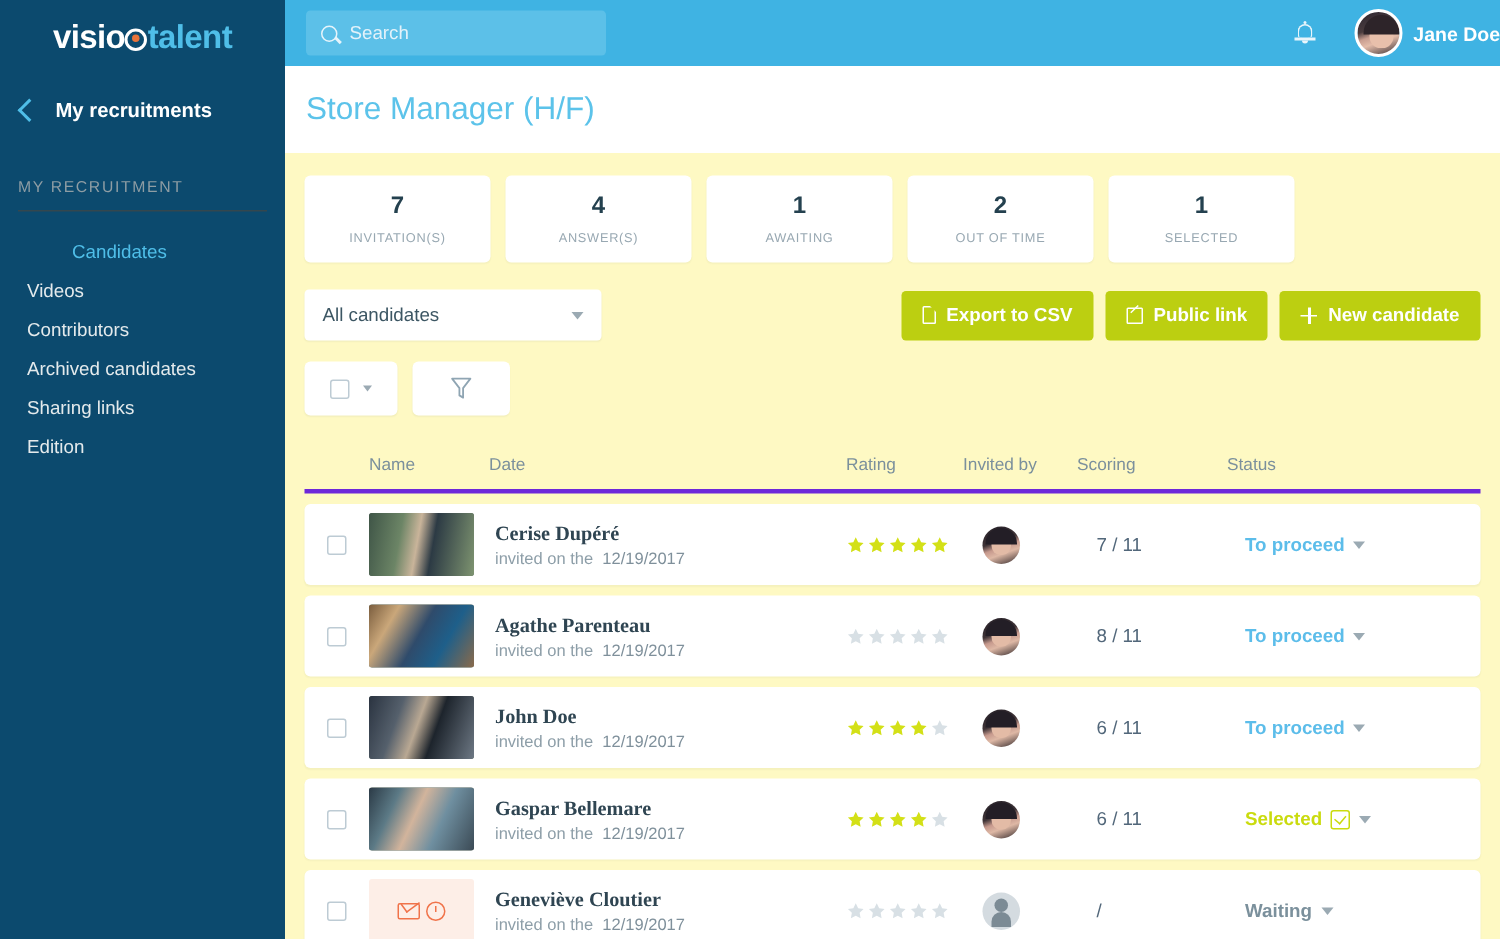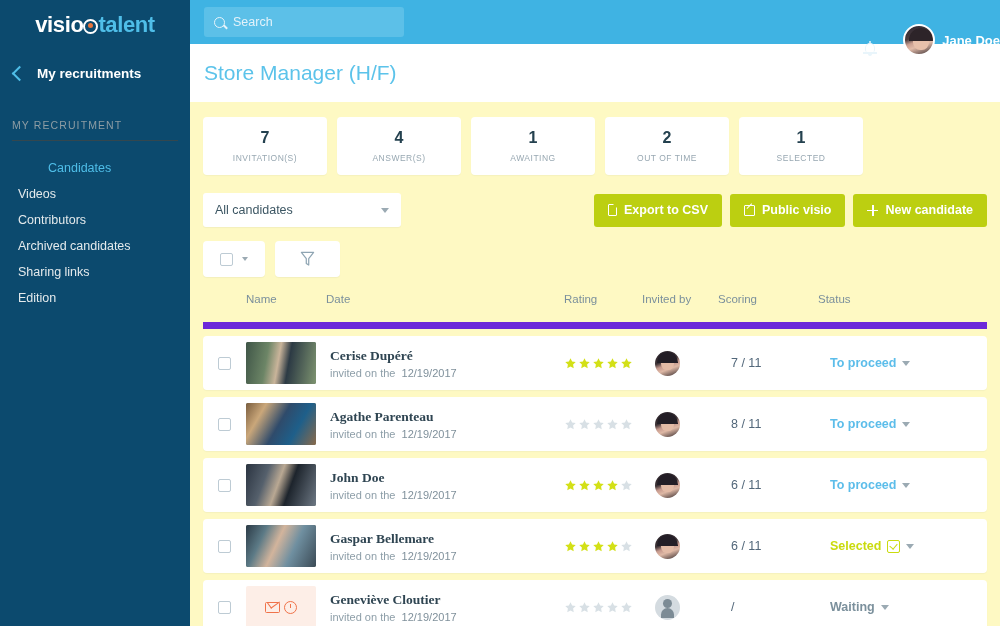--- a/index.html
+++ b/index.html
@@ -91,22 +91,22 @@
     border-radius: 50%; position: relative; margin-right: 8px;
   }
   .search-icon::after {
     content: ""; position: absolute;
     width: 5px; height: 1.8px; background: #E6F4FB;
     transform: rotate(45deg); bottom: -1px; right: -4px;
   }
   .search-placeholder { color: #E3F2FA; font-size: 12.5px; }
 
   .topbar-right {
-    position: absolute; right: 0px; top: 12px;
-    height: 44px; display: flex; align-items: flex-end;
+    position: absolute; right: 0px; top: 0;
+    height: 44px; display: flex; align-items: center;
   }
   .bell {
     position: relative; width: 14px; height: 14px; margin-right: 26px;
     cursor: pointer;
   }
   .bell-body {
     position: absolute; left: 2px; top: 1px;
     width: 10px; height: 9px;
     border: 1.6px solid #E9F5FB;
     border-radius: 5px 5px 2px 2px;
@@ -237,23 +237,23 @@
   .mini-caret {
     width: 0; height: 0;
     border-left: 3.5px solid transparent;
     border-right: 3.5px solid transparent;
     border-top: 4.5px solid #9BAAB3;
   }
   .funnel { width: 15px; height: 16px; }
 
   
   .table-head {
-    display: flex; align-items: flex-start;
+    display: flex; align-items: center;
     height: 36px; margin-top: 16px;
-    border-bottom: 7px solid #6d28d9;
+    border-bottom: 3px solid #6d28d9;
     font-size: 11.5px; color: #7B909C;
     padding-left: 0px;
   }
   .col-check { width: 43px; flex: none; }
   .col-name  { width: 80px; flex: none; }
   .col-date  { width: 238px; flex: none; }
   .col-rating{ width: 78px; flex: none; }
   .col-invit { width: 76px; flex: none; }
   .col-score { width: 100px; flex: none; }
   .col-status{ width: 120px; flex: none; }
@@ -425,21 +425,21 @@
           <span>All candidates</span>
           <span class="caret"></span>
         </div>
         <div class="action-buttons">
           <div class="btn">
             <span class="icon-doc"></span>
             <span>Export to CSV</span>
           </div>
           <div class="btn">
             <span class="icon-ext"></span>
-            <span>Public visio</span>
+            <span>Public link</span>
           </div>
           <div class="btn">
             <span class="icon-plus"></span>
             <span>New candidate</span>
           </div>
         </div>
       </div>
 
       <div class="tools-row">
         <div class="tool-card tool-select">

